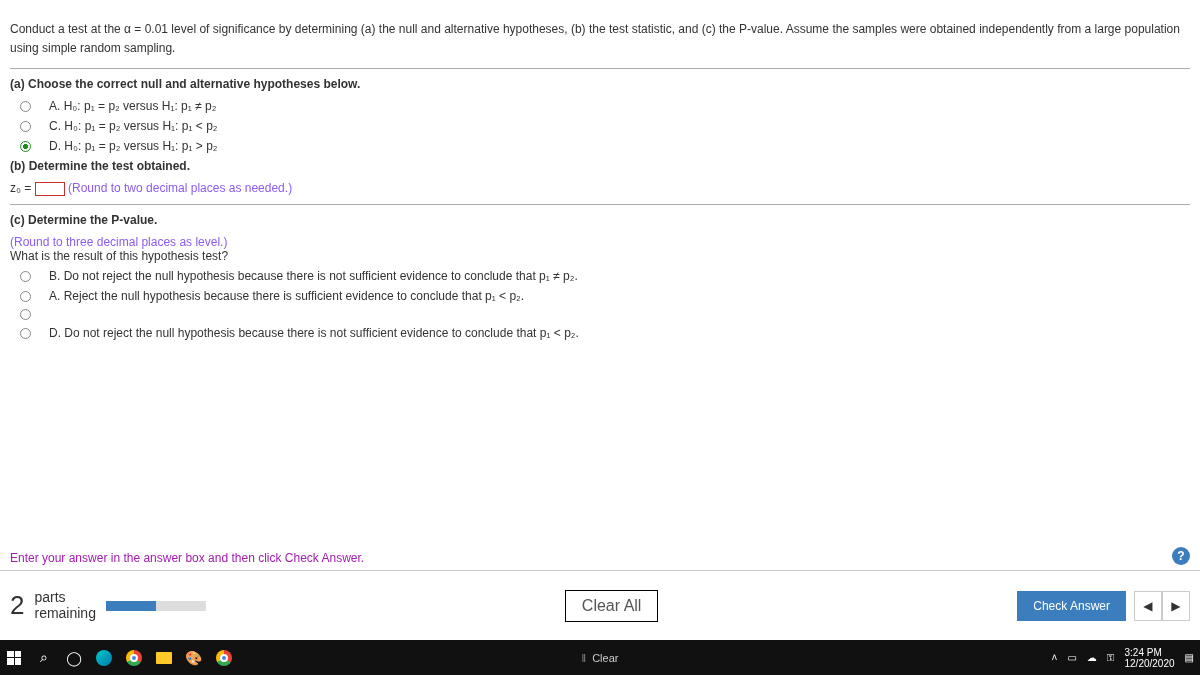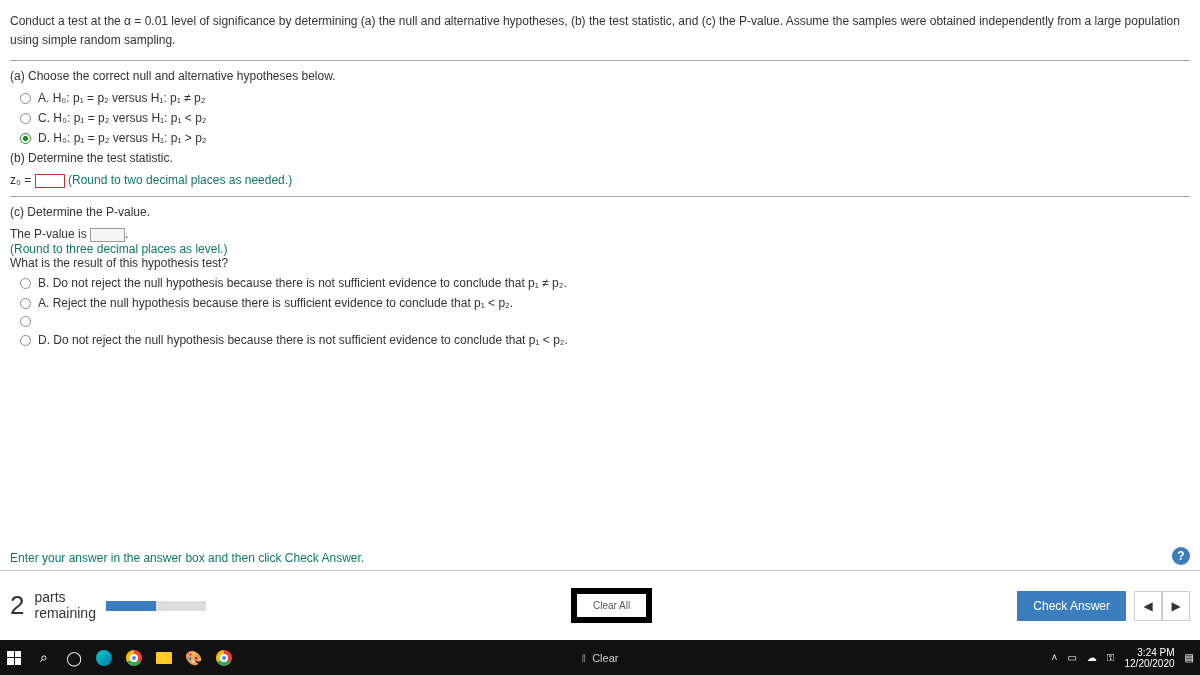--- a/index.html
+++ b/index.html
@@ -1,48 +1,48 @@
 <!DOCTYPE html>
 <html><head>
 <meta charset="utf-8">
 <style>
 *{margin:0;padding:0;box-sizing:border-box}
 body{font-family:Arial,sans-serif;font-size:12px;color:#333;background:#fff;width:1200px;height:675px;position:relative;overflow:hidden}
-.content{padding:12px 10px;height:620px}
+.content{padding:20px 10px;height:620px}
 .q-text{color:#333;line-height:1.6;margin-bottom:10px}
 .section{margin-bottom:8px;margin-top:4px}
-.bold{font-weight:normal}
+.bold{font-weight:bold}
 .opts{margin:6px 0 6px 10px}
-.opt{margin:6px 0;display:flex;align-items:center;gap:7px}
+.opt{margin:6px 0;display:flex;align-items:center;gap:18px}
 .radio{width:11px;height:11px;border:1px solid #888;border-radius:50%;flex-shrink:0}
 .radio.sel{border-color:#228B22;background:radial-gradient(circle,#228B22 40%,#fff 45%)}
 .inline-input{display:inline-block;border:1px solid #c9302c;width:30px;height:14px;vertical-align:middle;background:#fff}
 .inline-input2{display:inline-block;border:1px solid #999;width:35px;height:14px;vertical-align:middle;background:#f5f5f5}
-.note{color:#0f766e}
+.note{color:#8b5cf6}
 hr.sep{border:none;border-top:1px solid #aaa;margin:8px 0}
 .footer-area{position:absolute;bottom:35px;left:0;right:0;padding:6px 10px;border-top:1px solid #ccc;display:flex;align-items:center;justify-content:space-between;background:#fff;height:70px}
 .footer-left{display:flex;align-items:center;gap:10px}
 .big-num{font-size:26px;color:#333}
 .parts-txt{font-size:14px;line-height:1.1}
 .progress{width:100px;height:10px;background:#ddd;position:relative}
 .progress-fill{background:#3b7dbd;height:100%;width:50%}
-.btn-clear{background:#fff;border:6px solid #000000;padding:6px 16px;font-size:10px;color:#555}
+.btn-clear{background:#fff;border:1px solid #000000;padding:6px 16px;font-size:16px;color:#555}
 .btn-check{background:#3b7dbd;color:#fff;border:none;padding:8px 16px;font-size:12px}
 .nav-arrows{display:flex;gap:0;margin-left:8px}
 .nav-arrow{width:28px;height:30px;border:1px solid #ccc;display:flex;align-items:center;justify-content:center;color:#333}
 .help-circle{position:absolute;right:10px;top:-24px;width:18px;height:18px;border-radius:50%;background:#3b7dbd;color:#fff;display:flex;align-items:center;justify-content:center;font-weight:bold;font-size:12px}
-.prompt-line{position:absolute;bottom:110px;left:10px;color:#0f766e;font-size:12px}
+.prompt-line{position:absolute;bottom:110px;left:10px;color:#a21caf;font-size:12px}
 .taskbar{position:absolute;bottom:0;left:0;right:0;height:35px;background:#111;display:flex;align-items:center;padding:0 6px;justify-content:space-between}
 .tb-left{display:flex;align-items:center;gap:14px}
 .tb-icon{width:16px;height:16px;display:flex;align-items:center;justify-content:center;color:#fff;font-size:14px}
 .win{width:14px;height:14px;display:grid;grid-template-columns:1fr 1fr;grid-template-rows:1fr 1fr;gap:1px}
 .win div{background:#fff}
 .tb-center{position:absolute;left:50%;transform:translateX(-50%);color:#ccc;font-size:11px;display:flex;gap:6px;align-items:center}
 .tb-right{display:flex;align-items:center;gap:10px;color:#fff;font-size:10px}
-.time-block{text-align:right;line-height:1.1}
+.time-block{line-height:1.1}
 .footer-right{display:flex;align-items:flex-end}
 .edge-circle{width:16px;height:16px;border-radius:50%;background:linear-gradient(135deg,#0cc,#07a)}
 .chrome-circle{width:16px;height:16px;border-radius:50%;background:conic-gradient(#ea4335 0 120deg,#34a853 120deg 240deg,#fbbc05 240deg 360deg);position:relative}
 .chrome-circle:after{content:"";position:absolute;inset:4px;background:#4285f4;border-radius:50%;border:2px solid #fff}
 .folder{width:16px;height:12px;background:#ffca28;border-radius:1px}
 </style>
 </head>
 <body>
 
 <div class="content">
@@ -63,35 +63,31 @@
         <span class="radio"></span>
         <span>C.  H₀: p₁ = p₂ versus H₁: p₁ &lt; p₂</span>
       </div>
     <div class="opt">
         <span class="radio sel"></span>
         <span>D.  H₀: p₁ = p₂ versus H₁: p₁ &gt; p₂</span>
       </div>
   </div>
 
   <div class="section">
-    <span class="bold">(b) Determine the test statistic.</span>
+    <span class="bold">(b) Determine the test obtained.</span>
   </div>
   <div style="margin:6px 0 0 0">
     <span>z₀ = </span>
     <span class="inline-input"></span>
     <span class="note"> (Round to two decimal places as needed.)</span>
   </div>
   <hr class="sep">
 
   <div class="section">
     <span class="bold">(c) Determine the P-value.</span>
-  </div>
-  <div style="margin-top:4px">
-    <span>The P-value is </span>
-    <span class="inline-input2"></span>.
   </div>
   <div class="note">(Round to three decimal places as level.)</div>
   <div style="margin-top:0">What is the result of this hypothesis test?</div>
 
   <div class="opts">
     <div class="opt">
         <span class="radio"></span>
         <span>B.  Do not reject the null hypothesis because there is not sufficient evidence to conclude that p₁ ≠ p₂.</span>
       </div>
     <div class="opt">

